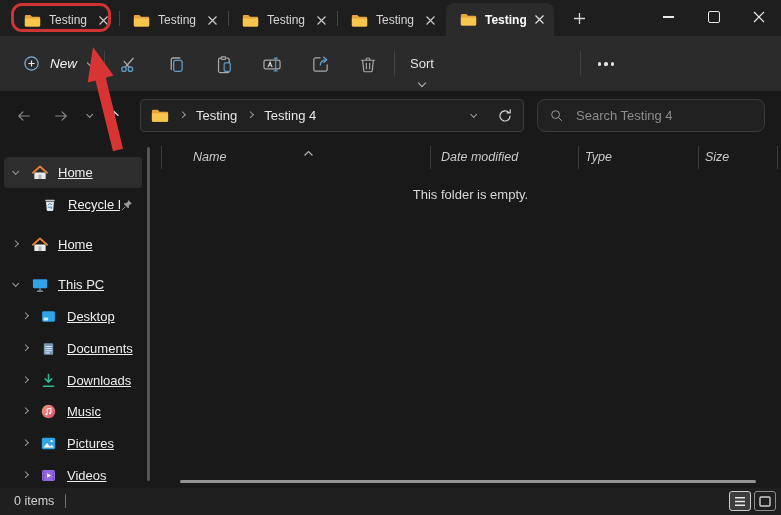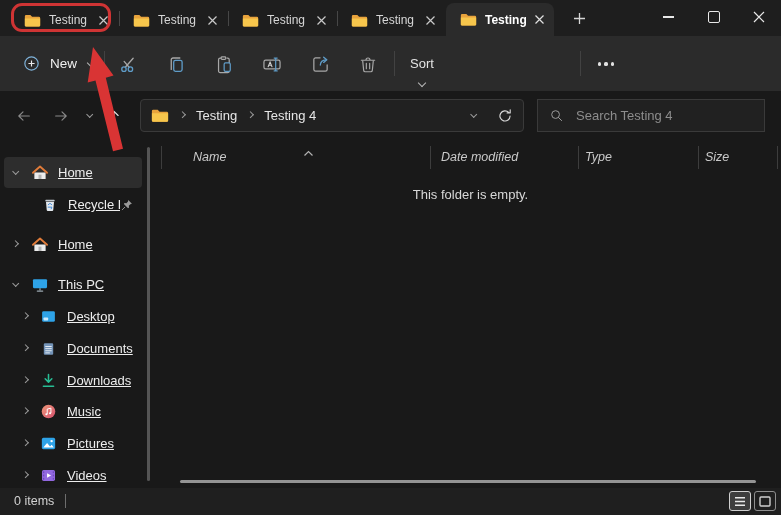--- a/index.html
+++ b/index.html
@@ -20,21 +20,21 @@
     display:flex;align-items:center;justify-content:center;}
   .wincontrols{position:absolute;right:0;top:0;height:35px;display:flex;}
   .winbtn{width:45px;height:34px;display:flex;align-items:center;justify-content:center;background:none;border:none;}
   .glyph-min{width:11px;height:1.4px;background:#e8e8e8;}
   .glyph-max{width:10px;height:10px;border:1.4px solid #e8e8e8;border-radius:2px;}
 
   
   .toolbar{position:absolute;left:0;top:36px;width:781px;height:55px;background:#2b2b2b;}
   .tool-sep{position:absolute;top:15px;width:1px;height:25px;background:#424242;}
   .new-btn{position:absolute;left:14px;top:12px;height:31px;display:flex;align-items:center;gap:9px;
-    background:none;border:none;color:#f0f0f0;font-size:13.5px;font-family:inherit;padding:0 8px;}
+    background:none;border:none;color:#f0f0f0;font-size:13.5px;font-family:inherit;padding:0 8px;font-style:italic;}
   .icon-btn{position:absolute;top:13px;width:40px;height:30px;display:flex;align-items:center;
     justify-content:center;background:none;border:none;}
   .text-btn{position:absolute;top:12px;height:31px;display:flex;align-items:center;gap:8px;
     background:none;border:none;color:#e4e4e4;font-size:13px;font-family:inherit;padding:0 6px;flex-direction:column;}
   .dots{display:flex;gap:3.5px;}
   .dots i{width:3.2px;height:3.2px;border-radius:50%;background:#e2e2e2;}
 
   
   .chev{display:inline-block;width:9px;height:9px;position:relative;}
   .chev::before{content:"";position:absolute;left:1.5px;top:0.5px;width:5px;height:5px;
@@ -46,21 +46,21 @@
   
   .navbar{position:absolute;left:0;top:91px;width:781px;height:50px;background:#191919;}
   .nav-btn{position:absolute;top:12px;width:28px;height:26px;display:flex;align-items:center;
     justify-content:center;background:none;border:none;}
   .addressbar{position:absolute;left:140px;top:8px;width:384px;height:33px;box-sizing:border-box;
     background:#212121;border:1px solid #3a3a3a;border-radius:4px;display:flex;align-items:center;
     padding:0 10px;gap:9px;}
   .crumb{font-size:13px;color:#e6e6e6;white-space:nowrap;}
   .addr-spacer{flex:1;}
   .searchbox{position:absolute;left:537px;top:8px;width:228px;height:33px;box-sizing:border-box;
-    background:#212121;border:1px solid #3a3a3a;border-radius:0;display:flex;align-items:center;
+    background:#212121;border:1px solid #3a3a3a;border-radius:8px;display:flex;align-items:center;
     padding:0 11px;gap:10px;}
   .searchbox input{flex:1;background:transparent;border:none;outline:none;color:#cccccc;
     font-size:13px;font-family:inherit;min-width:0;}
   .searchbox input::placeholder{color:#8d8d8d;}
 
   
   .bodyarea{position:absolute;left:0;top:141px;width:781px;height:347px;background:#191919;}
   .sidebar{position:absolute;left:0;top:0;width:152px;height:347px;}
   .side-item{position:absolute;left:4px;width:138px;height:31px;border-radius:4px;display:flex;
     align-items:center;font-size:13px;color:#ededed;cursor:default;}

